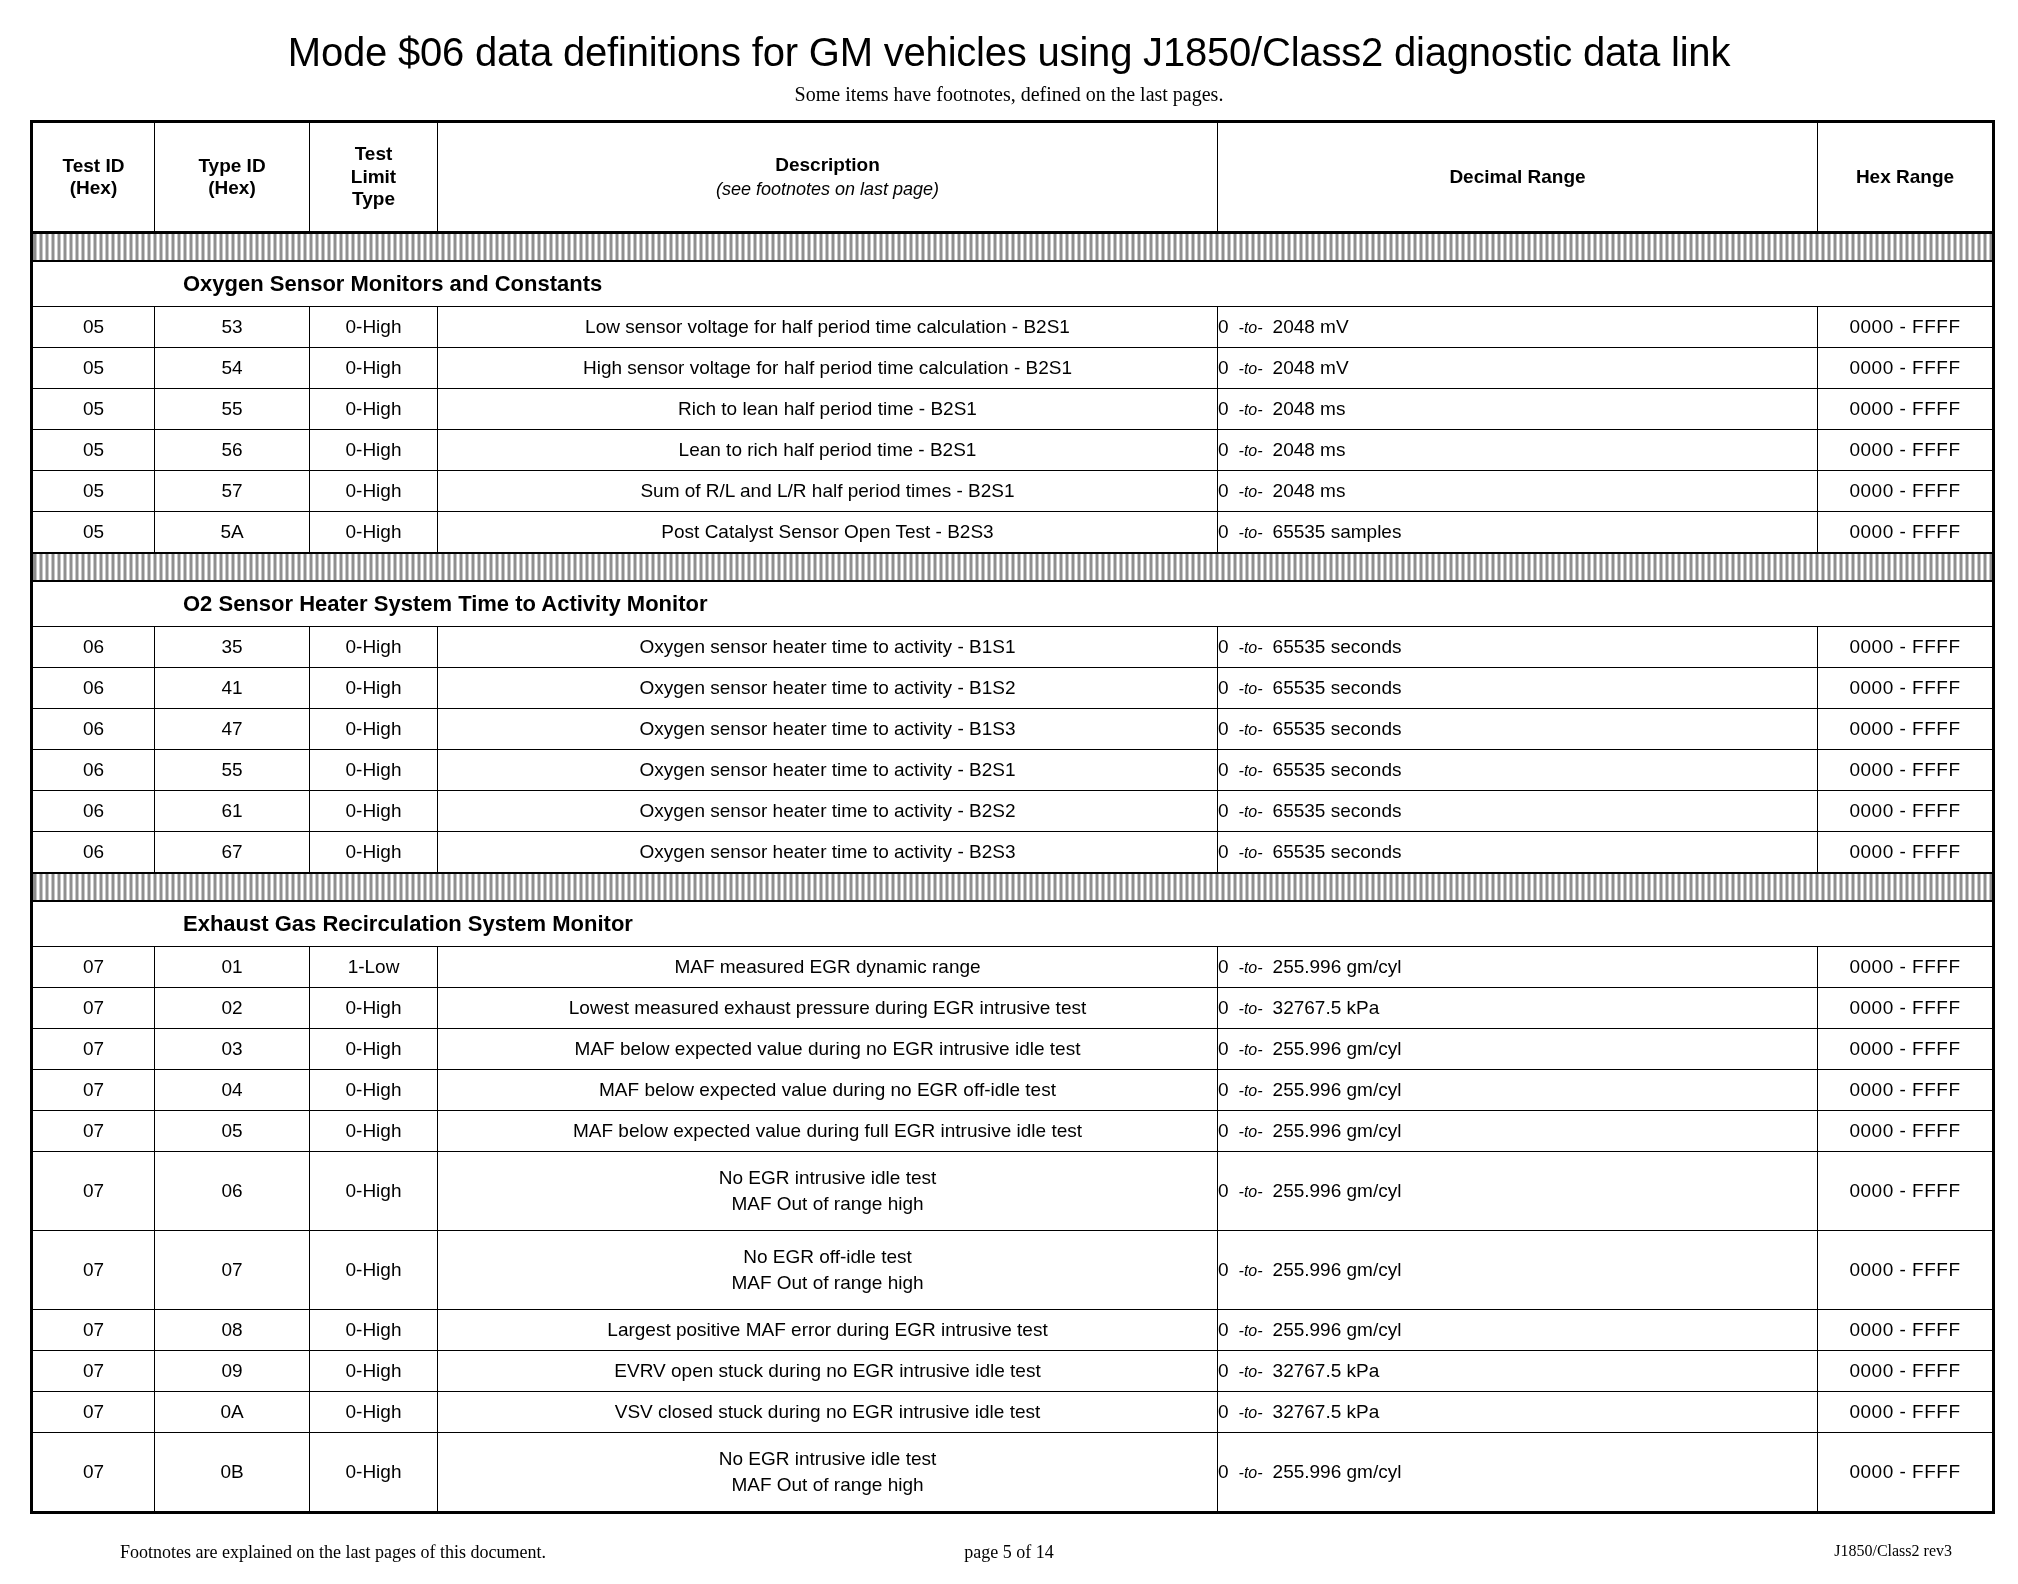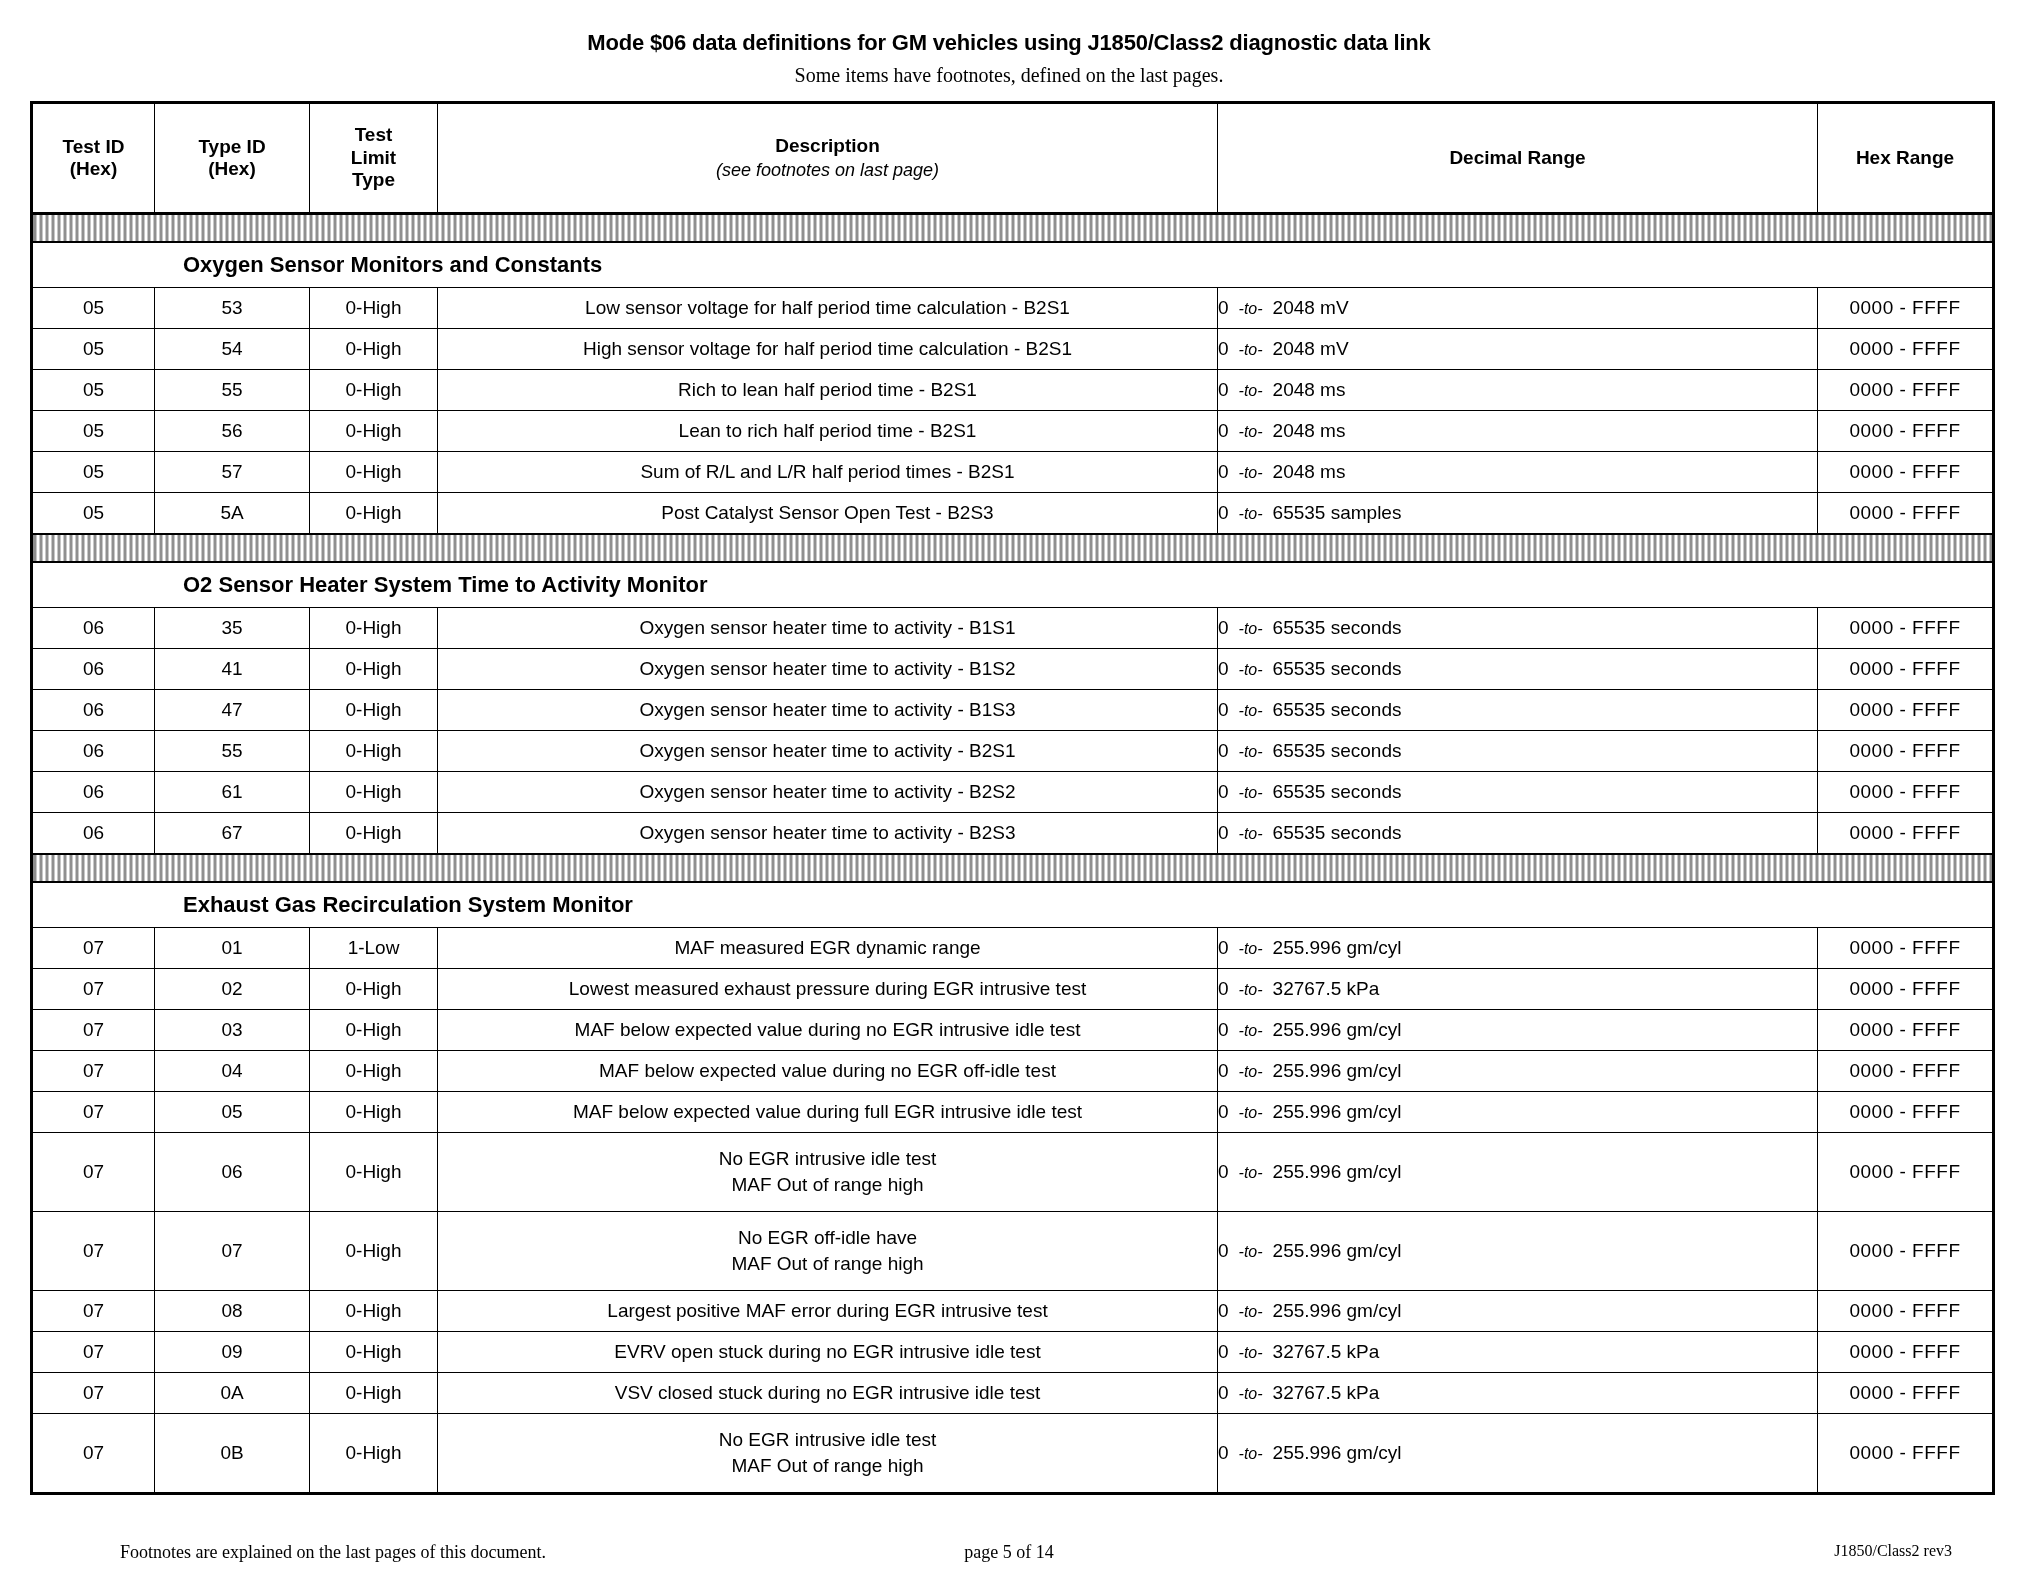--- a/index.html
+++ b/index.html
@@ -18,22 +18,22 @@
   .page {
     position: absolute;
     left: 0; top: 0;
     width: 2018px;
     height: 1584px;
     box-sizing: border-box;
     padding: 18px 30px 0 30px;
   }
   .doc-title {
     text-align: center;
-    font-size: 22px;
-    font-weight: bold;
+    font-size: 40px;
+    font-weight: normal;
     letter-spacing: -0.2px;
     margin: 12px 0 0 0;
     font-family: "Liberation Sans", sans-serif;
   }
   .doc-subtitle {
     text-align: center;
     font-size: 20px;
     font-family: "Liberation Serif", serif;
     margin: 8px 0 14px 0;
   }
@@ -330,21 +330,21 @@
             <span class="l">MAF Out of range high</span>
           </td>
           <td class="cell-dec two-line"><span class="dec-val">0</span><span class="dec-to">-to-</span><span class="dec-val">255.996 gm/cyl</span></td>
           <td class="cell-hex two-line">0000  -  FFFF</td>
         </tr>
         <tr>
           <td class="cell-center two-line">07</td>
           <td class="cell-center two-line">07</td>
           <td class="cell-center two-line">0-High</td>
           <td class="cell-desc two-line">
-            <span class="l">No EGR off-idle have</span>
+            <span class="l">No EGR off-idle test</span>
             <span class="l">MAF Out of range high</span>
           </td>
           <td class="cell-dec two-line"><span class="dec-val">0</span><span class="dec-to">-to-</span><span class="dec-val">255.996 gm/cyl</span></td>
           <td class="cell-hex two-line">0000  -  FFFF</td>
         </tr>
         <tr>
           <td class="cell-center">07</td>
           <td class="cell-center">08</td>
           <td class="cell-center">0-High</td>
           <td class="cell-desc">Largest positive MAF error during EGR intrusive test</td>

